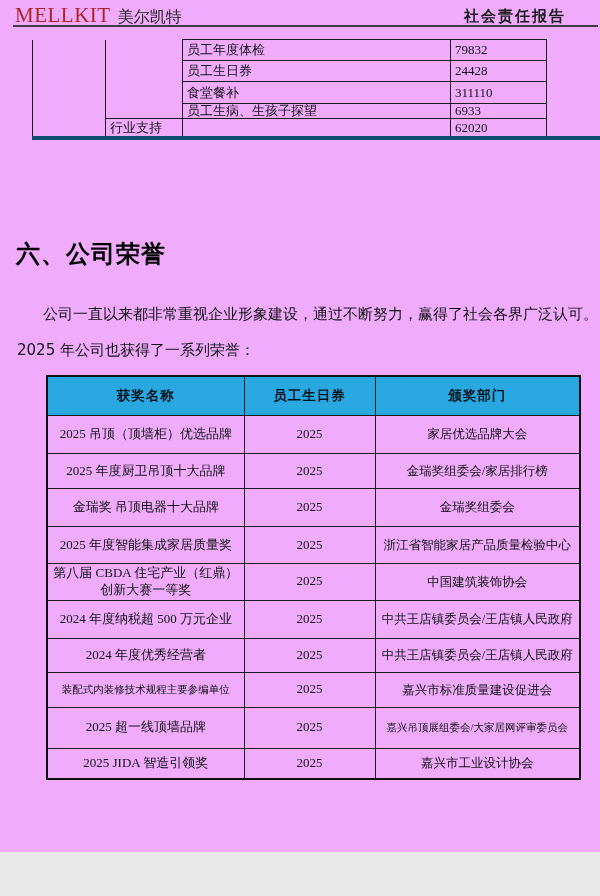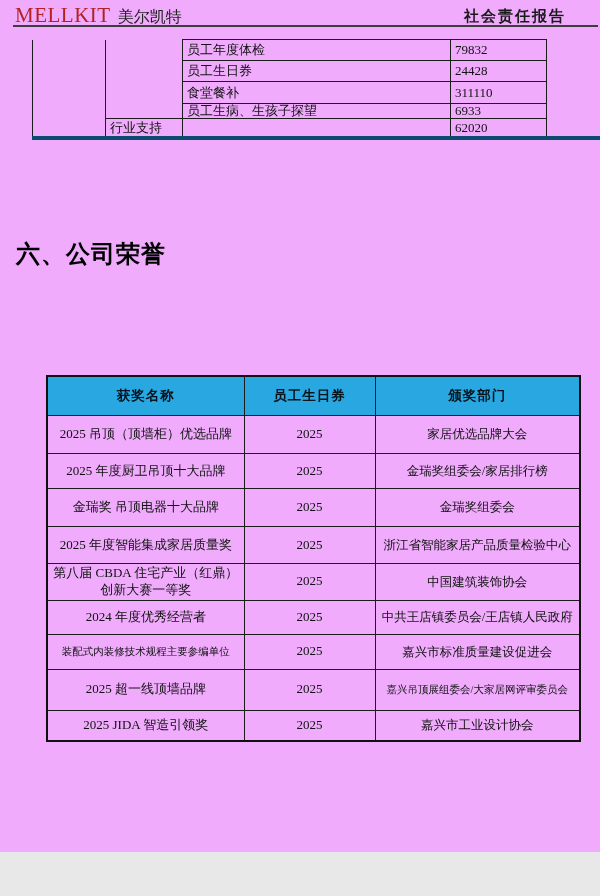--- a/index.html
+++ b/index.html
@@ -106,20 +106,24 @@
         </tr>
         <tr style="height: 20px; margin-top: 12px;">
           <td>行业支持</td>
           <td></td>
           <td>62020</td>
         </tr>
       </tbody>
   </table>
 
   <div class="section-title">六、公司荣誉</div>
+  <p class="intro">
+    <span class="l1">公司一直以来都非常重视企业形象建设，通过不断努力，赢得了社会各界广泛认可。</span>
+    <span class="l2">2025 年公司也获得了一系列荣誉：</span>
+  </p>
 
   <table id="awards-table">
     <colgroup>
       <col style="width:197px">
         <col style="width:131px">
         <col style="width:205px">
     </colgroup>
     <thead>
         <tr id="awards-head-row">
           <th>获奖名称</th>
@@ -146,20 +150,25 @@
         <tr style="height: 37px;">
           <td class="c-name">2025 年度智能集成家居质量奖</td>
           <td class="c-year">2025</td>
           <td class="c-dept">浙江省智能家居产品质量检验中心</td>
         </tr>
         <tr style="height: 35px;">
           <td class="c-name">第八届 CBDA 住宅产业（红鼎）创新大赛一等奖</td>
           <td class="c-year">2025</td>
           <td class="c-dept">中国建筑装饰协会</td>
         </tr>
+        <tr style="height: 38px;">
+          <td class="c-name">2024 年度纳税超 500 万元企业</td>
+          <td class="c-year">2025</td>
+          <td class="c-dept">中共王店镇委员会/王店镇人民政府</td>
+        </tr>
         <tr style="height: 34px;">
           <td class="c-name">2024 年度优秀经营者</td>
           <td class="c-year">2025</td>
           <td class="c-dept">中共王店镇委员会/王店镇人民政府</td>
         </tr>
         <tr style="height: 35px;">
           <td class="c-name small">装配式内装修技术规程主要参编单位</td>
           <td class="c-year">2025</td>
           <td class="c-dept">嘉兴市标准质量建设促进会</td>
         </tr>

